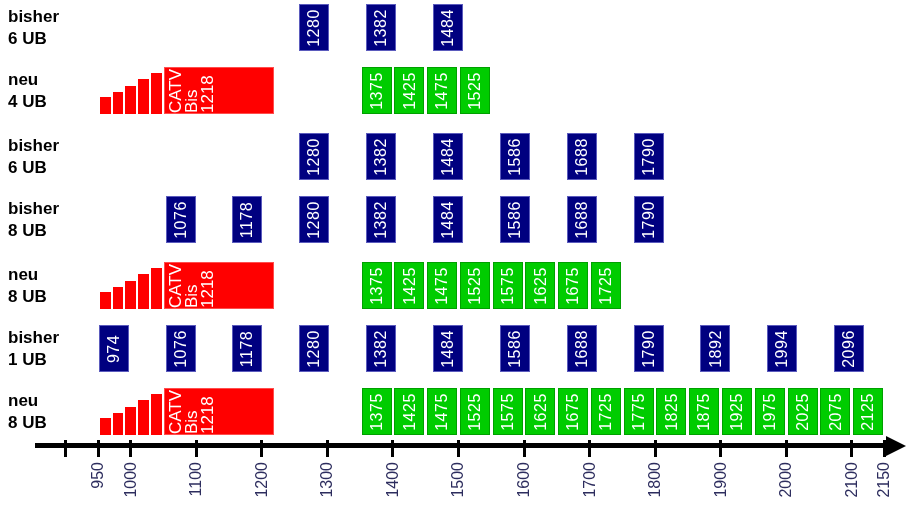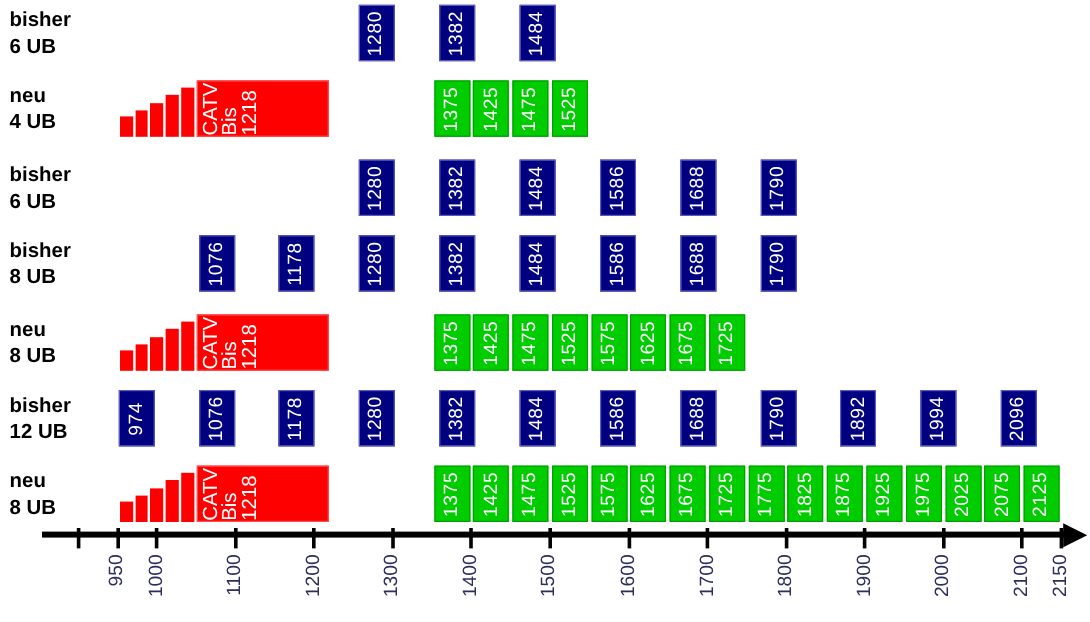--- a/index.html
+++ b/index.html
@@ -167,21 +167,21 @@
         <span>1625</span>
       </div>
       <div class="freq-box neu" style="left: 558.165px; top: 262px;">
         <span>1675</span>
       </div>
       <div class="freq-box neu" style="left: 590.935px; top: 262px;">
         <span>1725</span>
       </div>
       <div class="row-label" style="top: 327px;">
         <div>bisher</div>
-        <div>12 UB</div>
+        <div>1 UB</div>
       </div>
       <div class="freq-box bisher" style="left: 98.7296px; top: 325px;">
         <span>974</span>
       </div>
       <div class="freq-box bisher" style="left: 165.58px; top: 325px;">
         <span>1076</span>
       </div>
       <div class="freq-box bisher" style="left: 232.431px; top: 325px;">
         <span>1178</span>
       </div>

